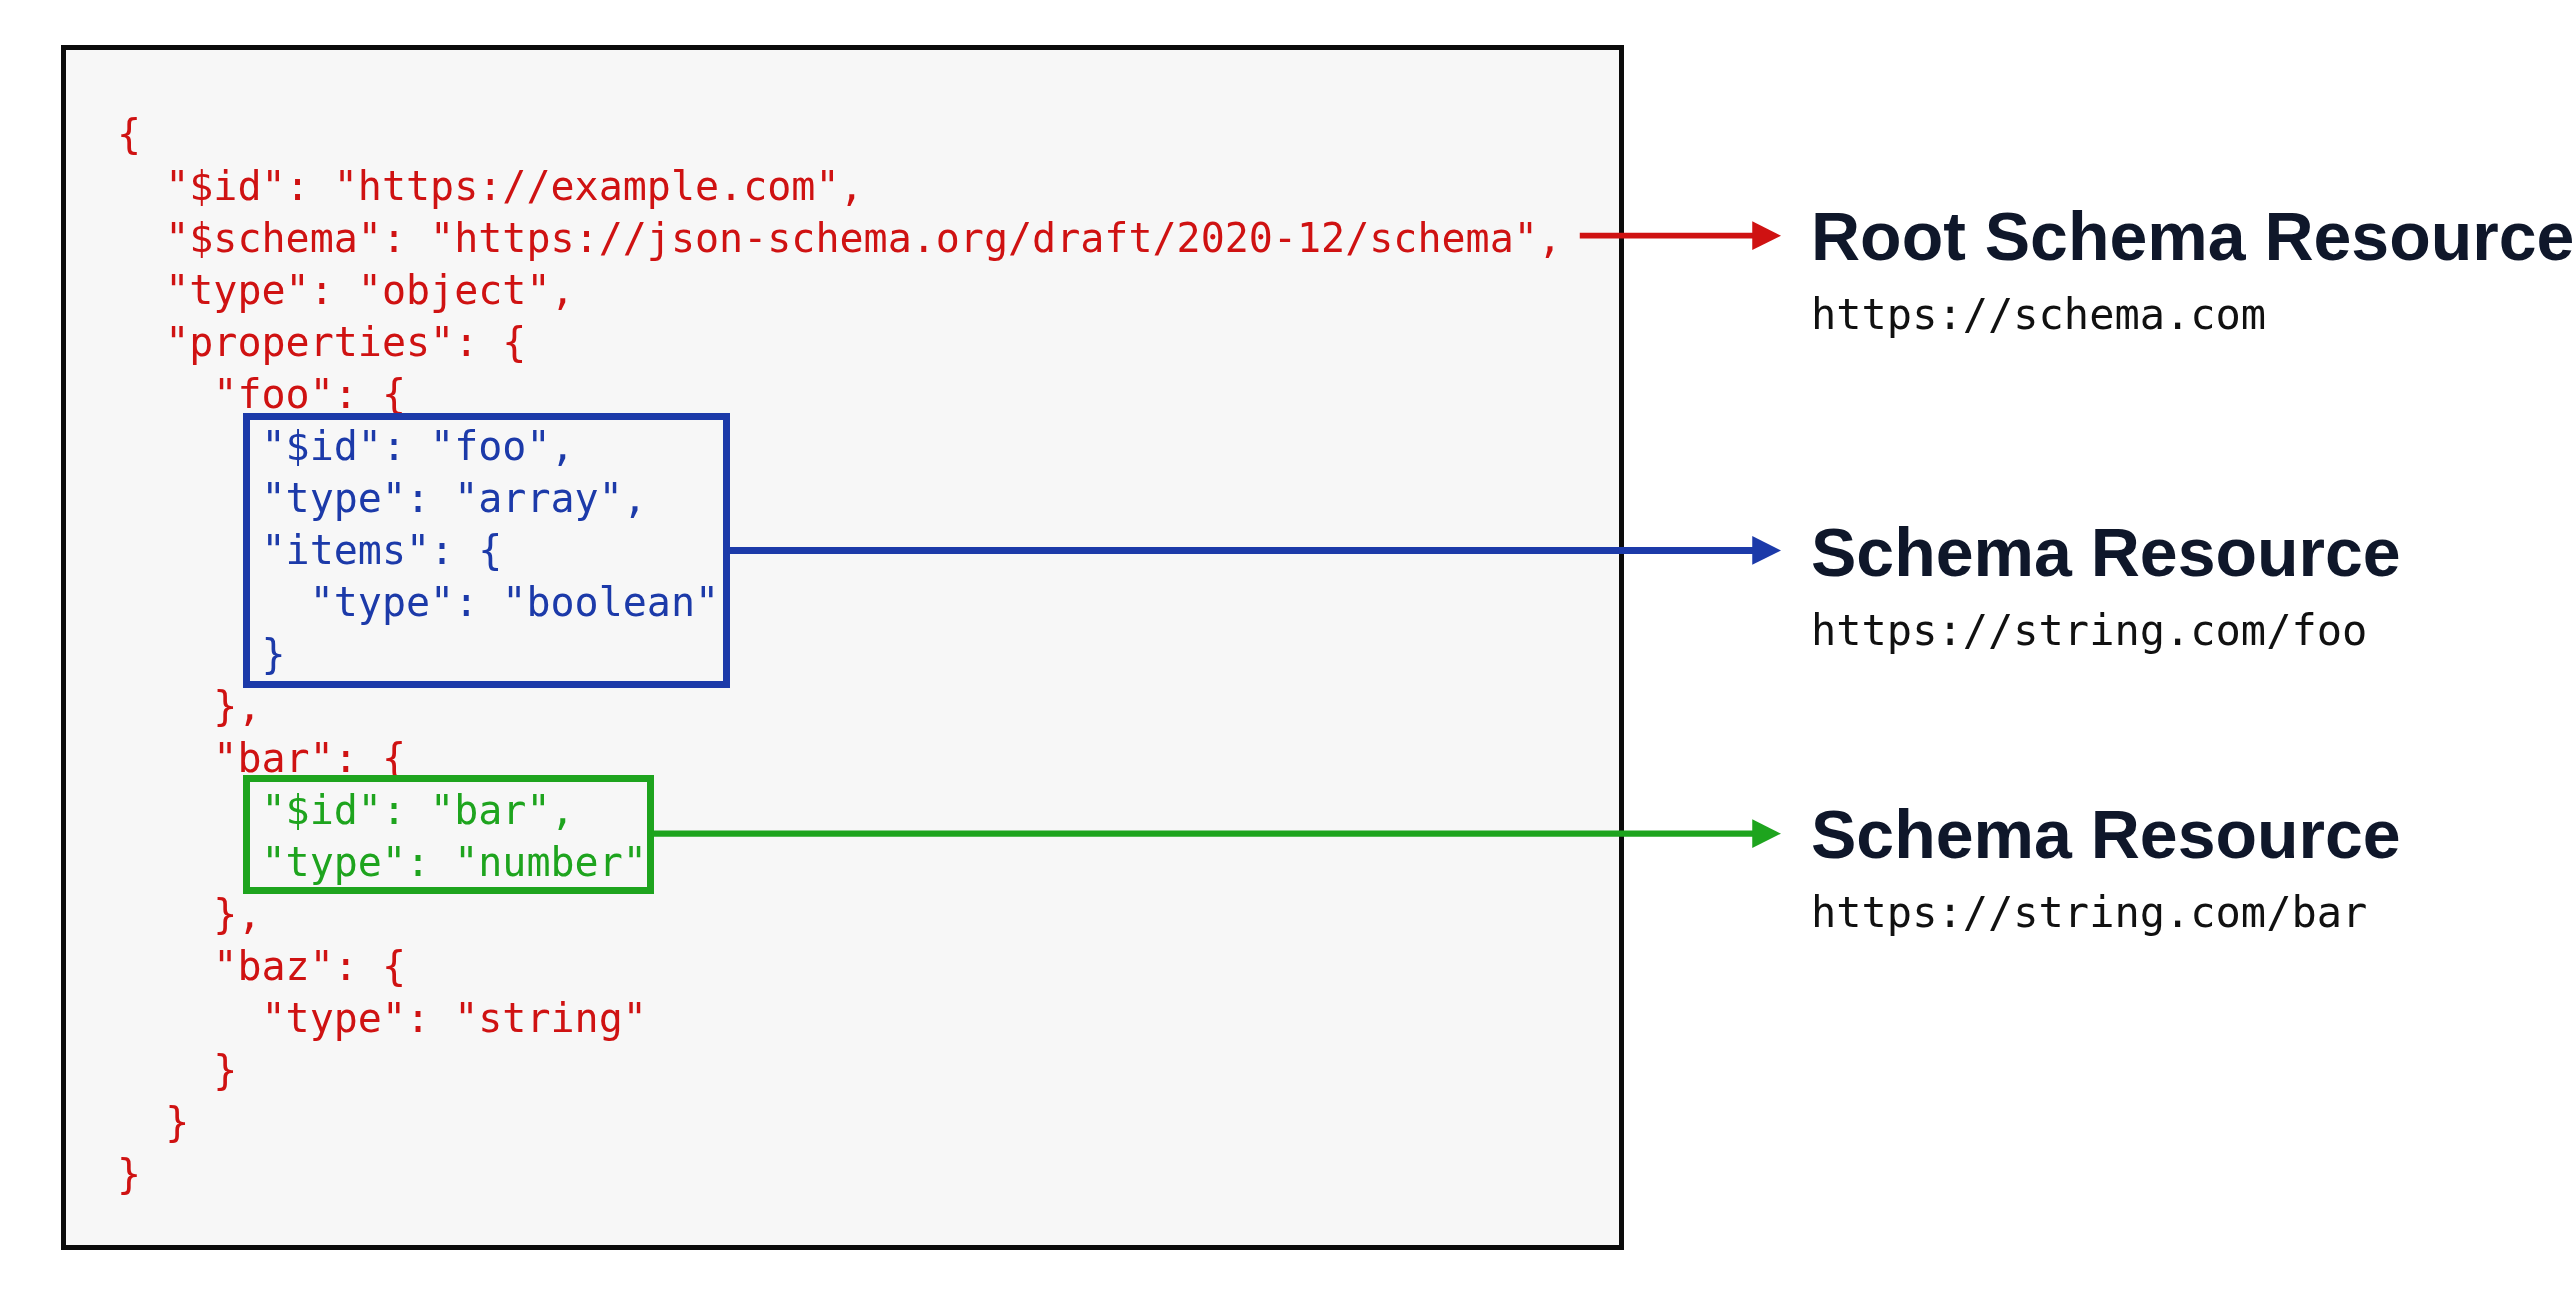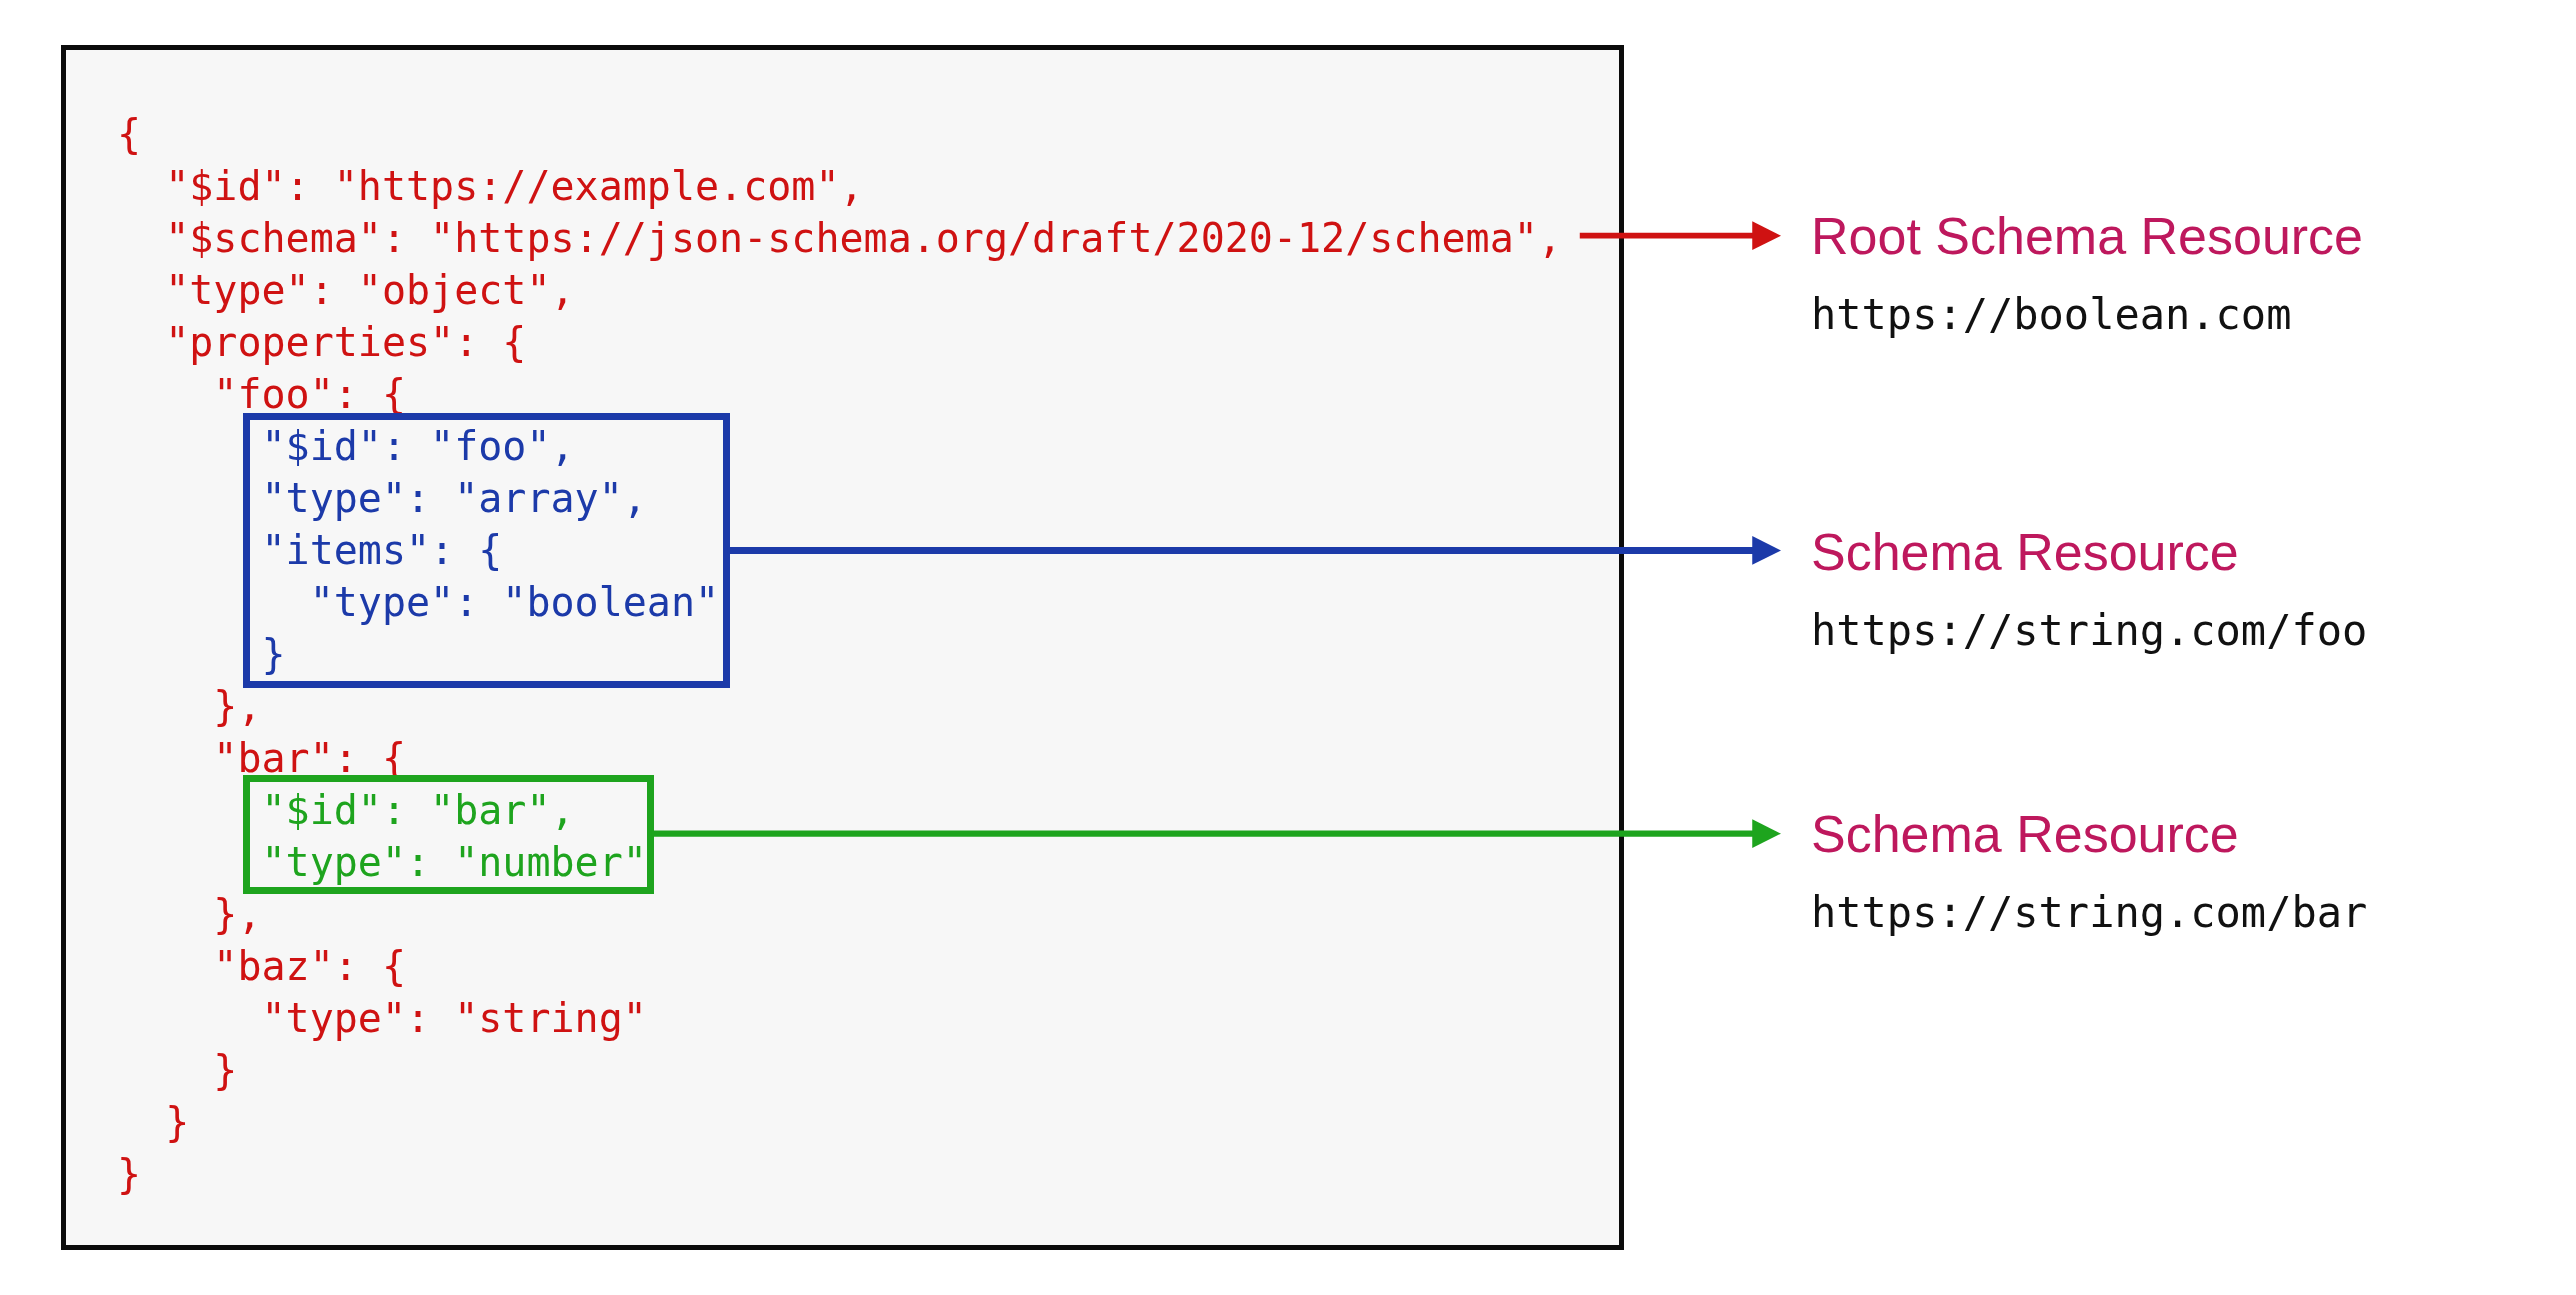--- a/index.html
+++ b/index.html
@@ -74,24 +74,24 @@
   .arrows polygon.red   { fill: var(--red, #cf1212); }
   .arrows polygon.blue  { fill: var(--blue, #1c3aa9); }
   .arrows polygon.green { fill: var(--green, #1ea41e); }
 
   .annotation {
     position: absolute;
     left: 1811px;
   }
   .annotation-title {
     font-family: "Liberation Sans", sans-serif;
-    font-weight: normal;
-    font-size: 52px;
+    font-weight: bold;
+    font-size: 68px;
     line-height: 62px;
-    color: #be185d;
+    color: #0f172a;
     white-space: nowrap;
   }
   .annotation-url {
     margin-top: 23px;
     font-family: "DejaVu Sans Mono", monospace;
     font-size: 42px;
     line-height: 49px;
     color: #111111;
     white-space: nowrap;
   }
@@ -118,21 +118,21 @@
 
     <line class="blue" x1="1012" y1="766" x2="2442" y2="766"></line>
     <polygon class="blue" points="2478,766 2438,746 2438,786"></polygon>
 
     <line class="green" x1="906" y1="1160" x2="2442" y2="1160"></line>
     <polygon class="green" points="2478,1160 2438,1140 2438,1180"></polygon>
   </svg>
 
   <div class="annotation a-root">
     <div class="annotation-title">Root Schema Resource</div>
-    <div class="annotation-url">https://boolean.com</div>
+    <div class="annotation-url">https://schema.com</div>
   </div>
 
   <div class="annotation a-foo">
     <div class="annotation-title">Schema Resource</div>
     <div class="annotation-url">https://string.com/foo</div>
   </div>
 
   <div class="annotation a-bar">
     <div class="annotation-title">Schema Resource</div>
     <div class="annotation-url">https://string.com/bar</div>

